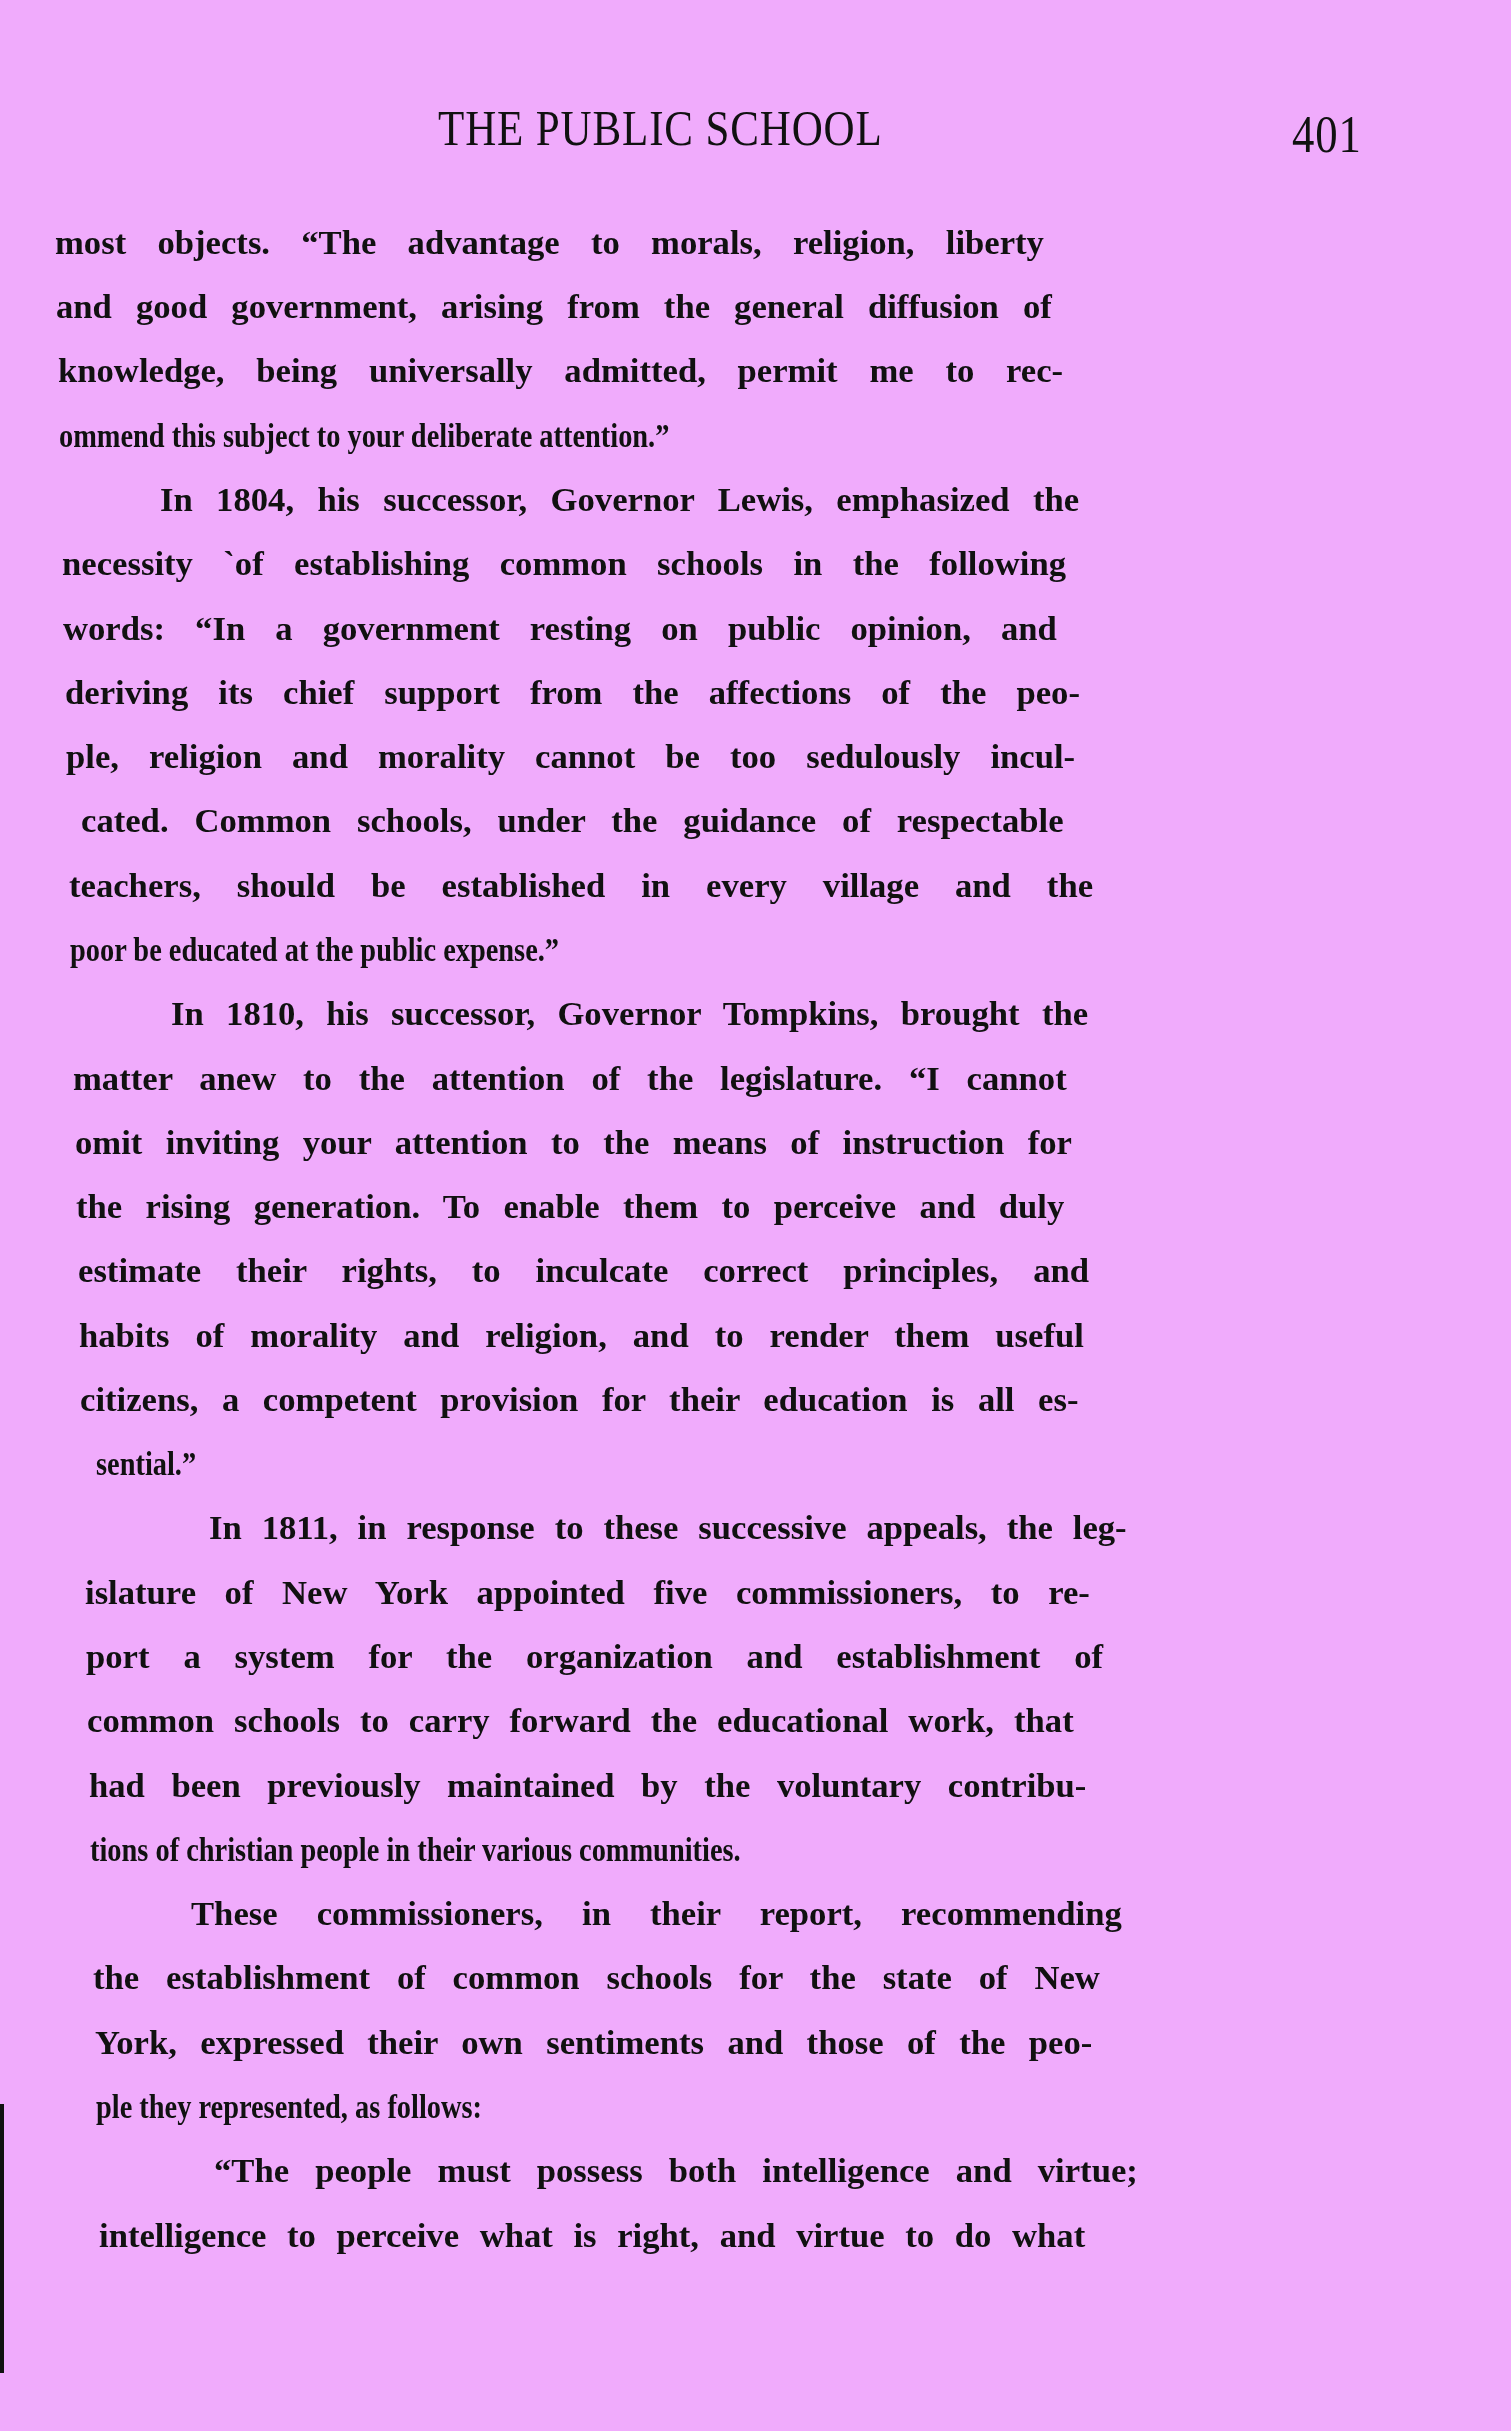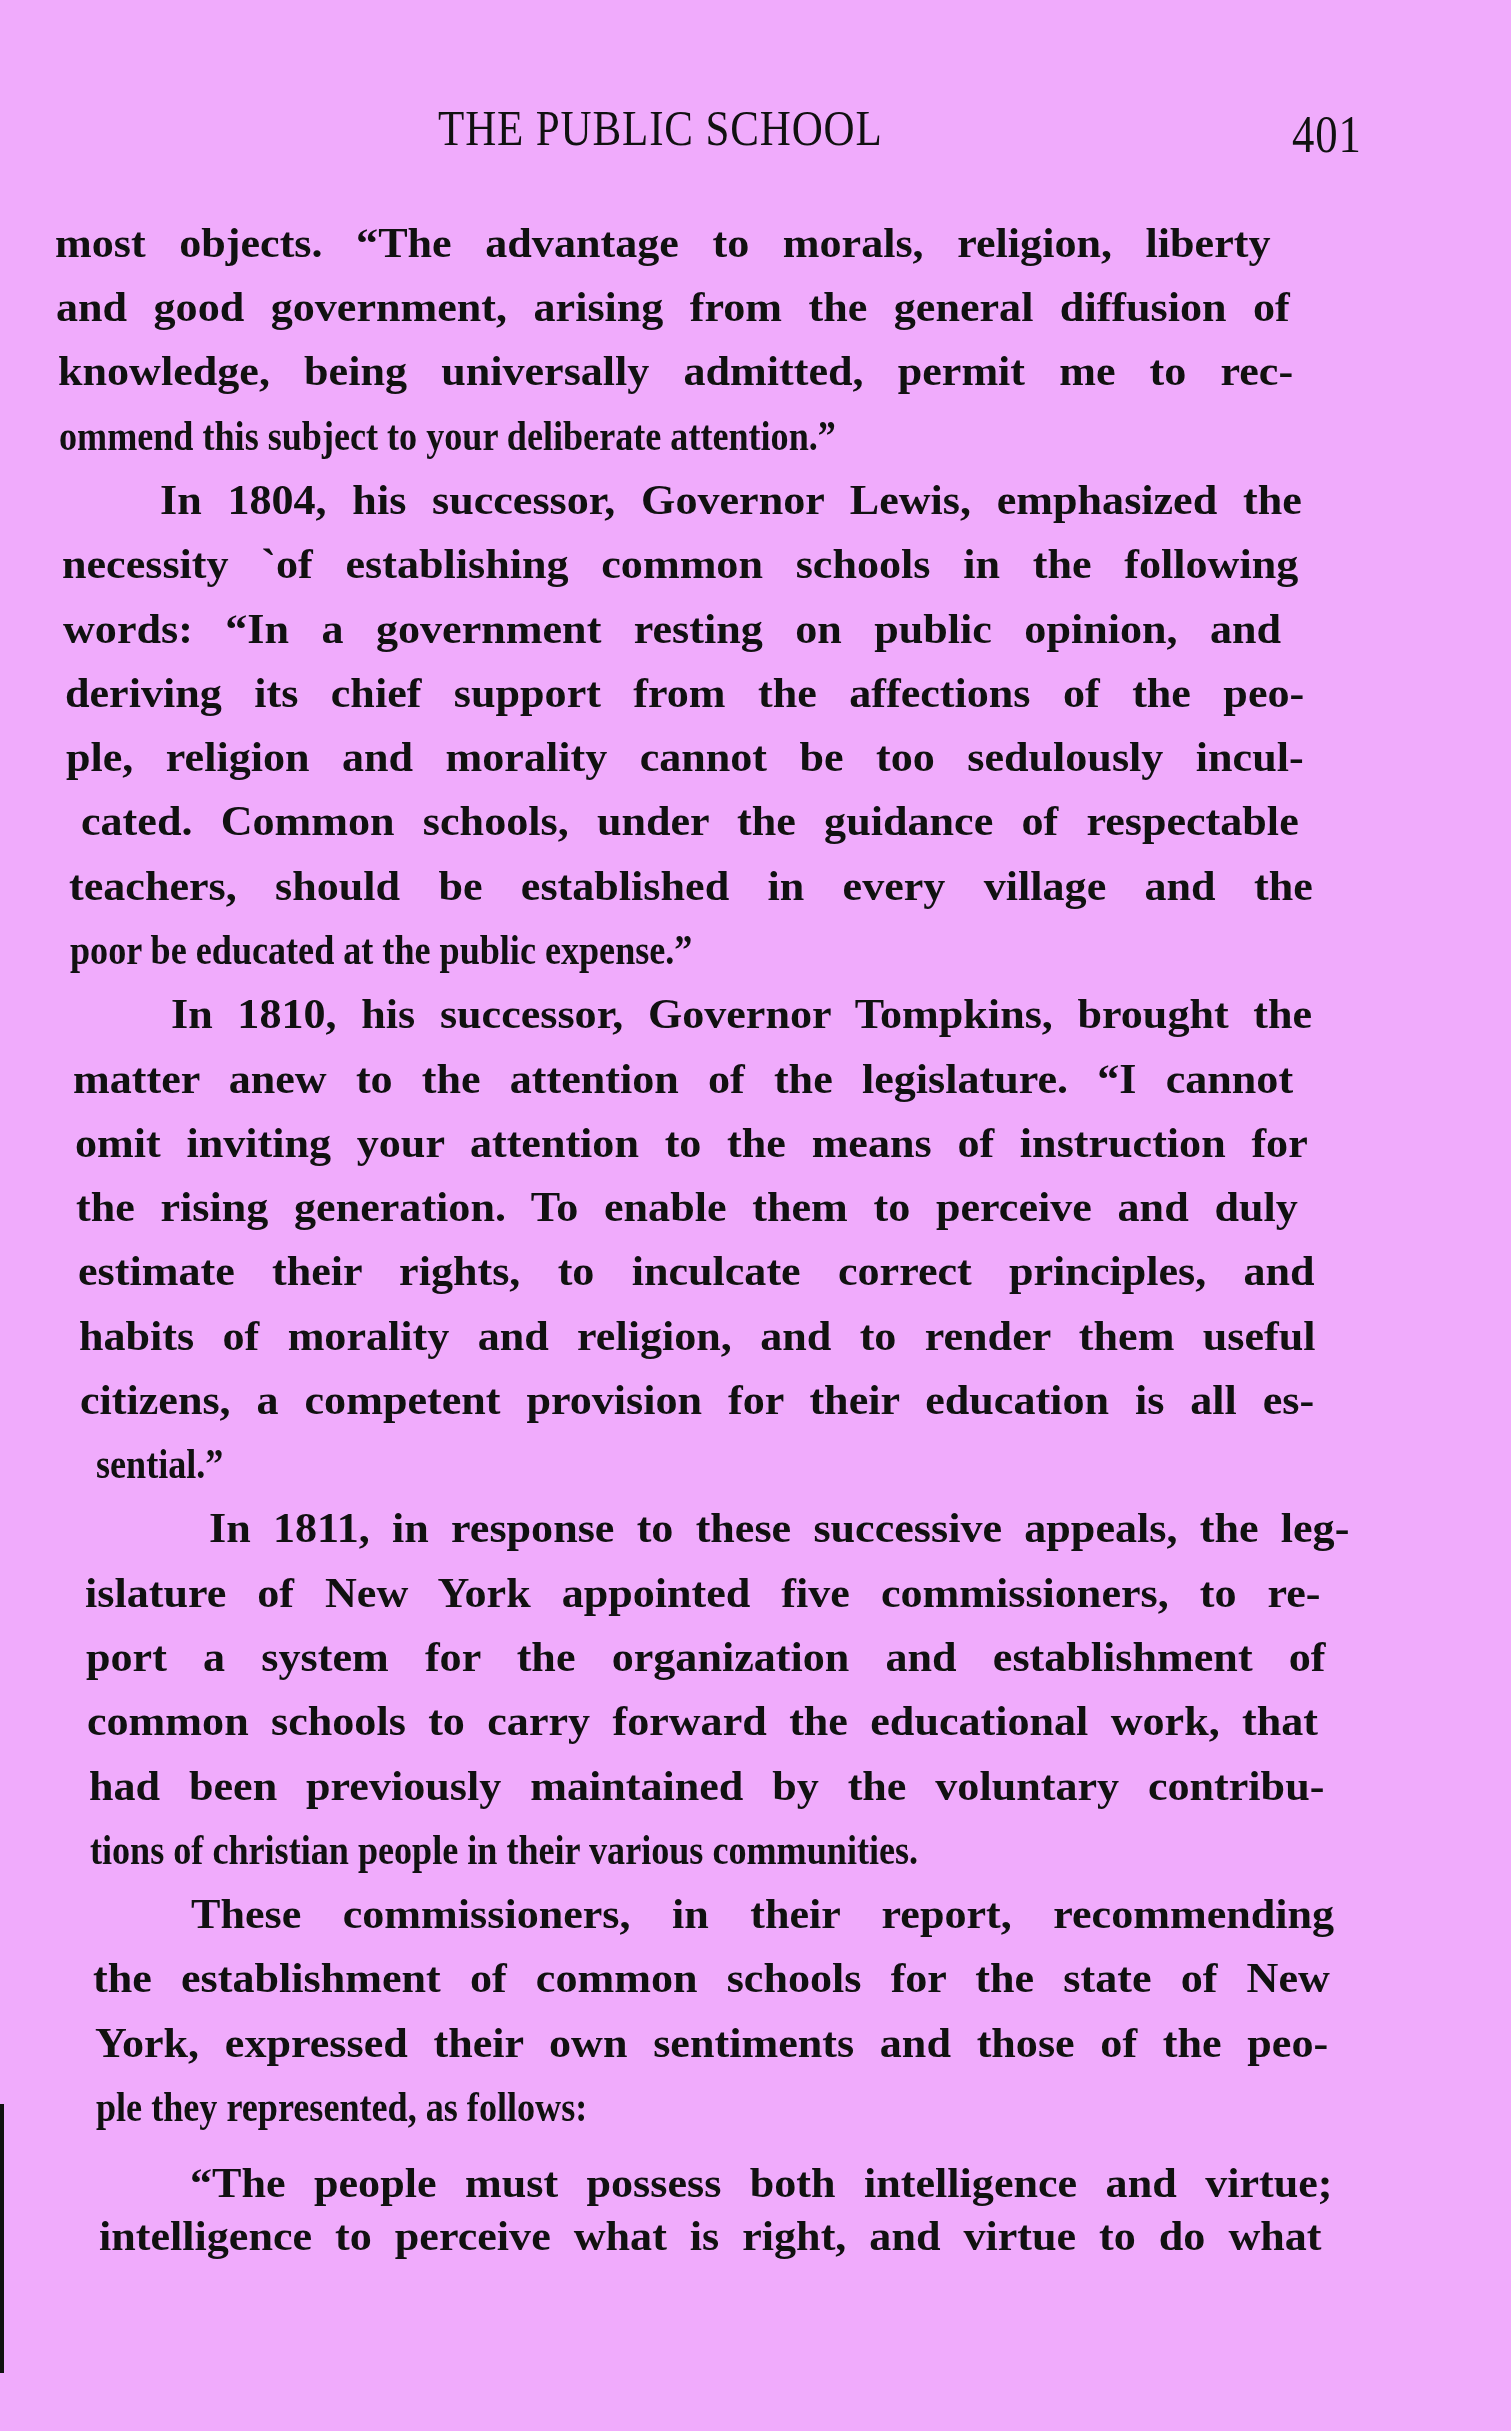--- a/index.html
+++ b/index.html
@@ -1,21 +1,21 @@
 <!DOCTYPE html>
 <html><head>
 <meta charset="utf-8">
 <style>
   html, body { margin: 0; padding: 0; background: #ffffff; }
   body { width: 1511px; height: 2432px; position: relative; overflow: hidden; }
   .page { position: absolute; left: 0; top: 0; width: 1511px; height: 2432px; background: #f0abfc; color: #111; font-family: "Liberation Serif", "DejaVu Serif", serif; }
   .running-head { position: absolute; font-size: 50px; letter-spacing: 1px; line-height: 1; transform: scaleX(0.86); transform-origin: left top; }
   .rh-title { left: 438px; top: 103px; }
   .rh-num { left: 1292px; top: 109px; font-size: 52px; }
-  .line { position: absolute; height: 64px; font-size: 42px; line-height: 64px; font-weight: bold; white-space: nowrap; text-align: justify; text-align-last: justify; width: 1333px; }
+  .line { position: absolute; height: 64px; font-size: 33px; line-height: 64px; font-weight: bold; white-space: nowrap; text-align: justify; text-align-last: justify; width: 1333px; }
   .line.last { text-align-last: left; }
   .line span.txt { display: inline-block; transform-origin: left center; }
   .margin-rule { position: absolute; left: 0; top: 2104px; width: 4px; height: 269px; background: #111; }
 </style>
 </head>
 <body>
 
 <div class="page">
   <div class="running-head rh-title">THE PUBLIC SCHOOL</div>
   <div class="running-head rh-num">401</div>
@@ -43,18 +43,18 @@
       <div class="line" style="top: 1496px; left: 183px; width: 1234px; text-align: left; margin-left: 26px;"><span class="txt" style="white-space: nowrap; transform: scaleX(1.05); word-spacing: 10.7px;">In 1811, in response to these successive appeals, the leg-</span></div>
       <div class="line" style="top: 1561px; left: 85px; width: 1333px; text-align: left;"><span class="txt" style="white-space: nowrap; transform: scaleX(1.05); word-spacing: 19px;">islature of New York appointed five commissioners, to re-</span></div>
       <div class="line" style="top: 1625px; left: 86px; width: 1333px; text-align: left;"><span class="txt" style="white-space: nowrap; transform: scaleX(1.05); word-spacing: 24px;">port a system for the organization and establishment of</span></div>
       <div class="line" style="top: 1689px; left: 87px; width: 1333px; text-align: left;"><span class="txt" style="white-space: nowrap; transform: scaleX(1.05); word-spacing: 10.8px;">common schools to carry forward the educational work, that</span></div>
       <div class="line" style="top: 1754px; left: 89px; width: 1333px; text-align: left;"><span class="txt" style="white-space: nowrap; transform: scaleX(1.05); word-spacing: 17px;">had been previously maintained by the voluntary contribu-</span></div>
       <div class="line last" style="top: 1818px; left: 90px; width: 1333px; text-align: left;"><span class="txt" style="white-space: nowrap; transform: scaleX(0.86);">tions of christian people in their various communities.</span></div>
       <div class="line" style="top: 1882px; left: 191px; width: 1234px; text-align: left;"><span class="txt" style="white-space: nowrap; transform: scaleX(1.05); word-spacing: 29px;">These commissioners, in their report, recommending</span></div>
       <div class="line" style="top: 1946px; left: 93px; width: 1333px; text-align: left;"><span class="txt" style="white-space: nowrap; transform: scaleX(1.05); word-spacing: 17.3px;">the establishment of common schools for the state of New</span></div>
       <div class="line" style="top: 2011px; left: 95px; width: 1333px; text-align: left;"><span class="txt" style="white-space: nowrap; transform: scaleX(1.05); word-spacing: 14px;">York, expressed their own sentiments and those of the peo-</span></div>
       <div class="line last" style="top: 2075px; left: 96px; width: 1333px; text-align: left;"><span class="txt" style="white-space: nowrap; transform: scaleX(0.86);">ple they represented, as follows:</span></div>
-      <div class="line" style="top: 2139px; left: 190px; width: 1234px; text-align: center; margin-top: 12px;"><span class="txt" style="white-space: nowrap; transform: scaleX(1.05); word-spacing: 16.6px;">“The people must possess both intelligence and virtue;</span></div>
+      <div class="line" style="top: 2139px; left: 214px; width: 1234px; text-align: center;"><span class="txt" style="white-space: nowrap; transform: scaleX(1.05); word-spacing: 16.6px;">“The people must possess both intelligence and virtue;</span></div>
       <div class="line" style="top: 2204px; left: 99px; width: 1333px; text-align: left;"><span class="txt" style="white-space: nowrap; transform: scaleX(1.05); word-spacing: 11.4px;">intelligence to perceive  what is right, and virtue to do what</span></div>
     </div>
   <div class="margin-rule"></div>
 </div>
 
 
 </body></html>

